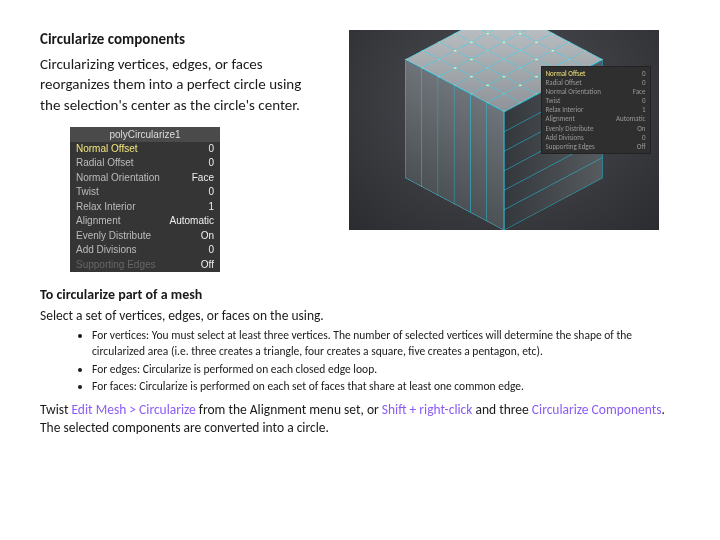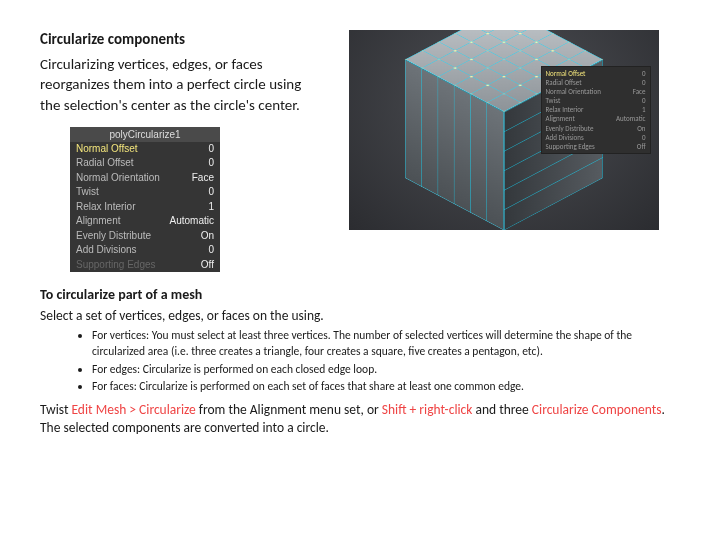--- a/index.html
+++ b/index.html
@@ -141,21 +141,21 @@
     font-size: 13.5px;
     line-height: 1.35;
   }
   ul {
     margin: 3px 0 6px 0;
     padding-left: 52px;
     font-size: 11.5px;
     line-height: 1.35;
   }
   ul li { margin-bottom: 2px; }
-  .link { color: #ef4444; }
+  .link { color: #8b5cf6; }
 </style>
 </head>
 <body>
 
 <div class="top">
   <div class="left-col">
     <h2>Circularize components</h2>
     <div class="intro">Circularizing vertices, edges, or faces reorganizes them into a perfect circle using the selection's center as the circle's center.</div>
     <div class="panel">
       <div class="panel-title">polyCircularize1</div>

